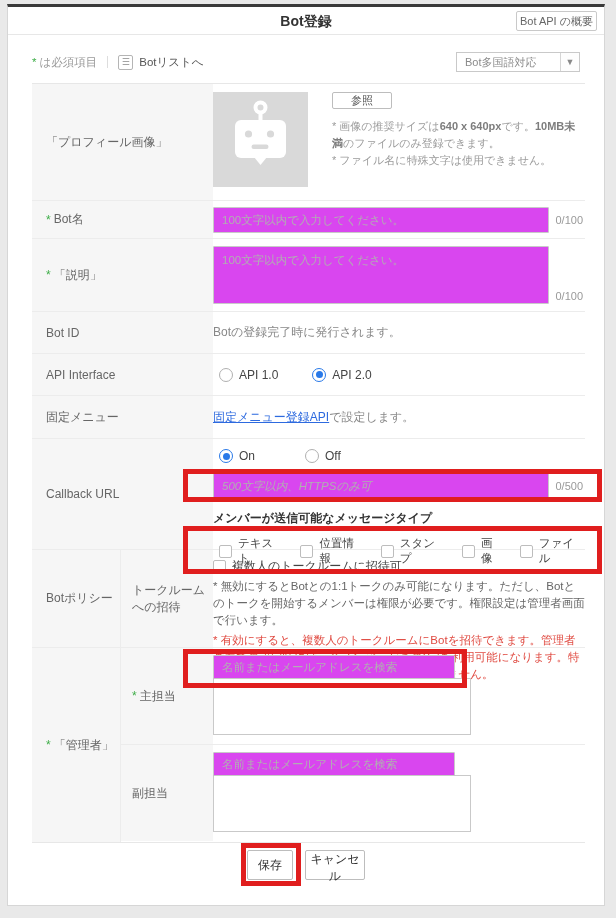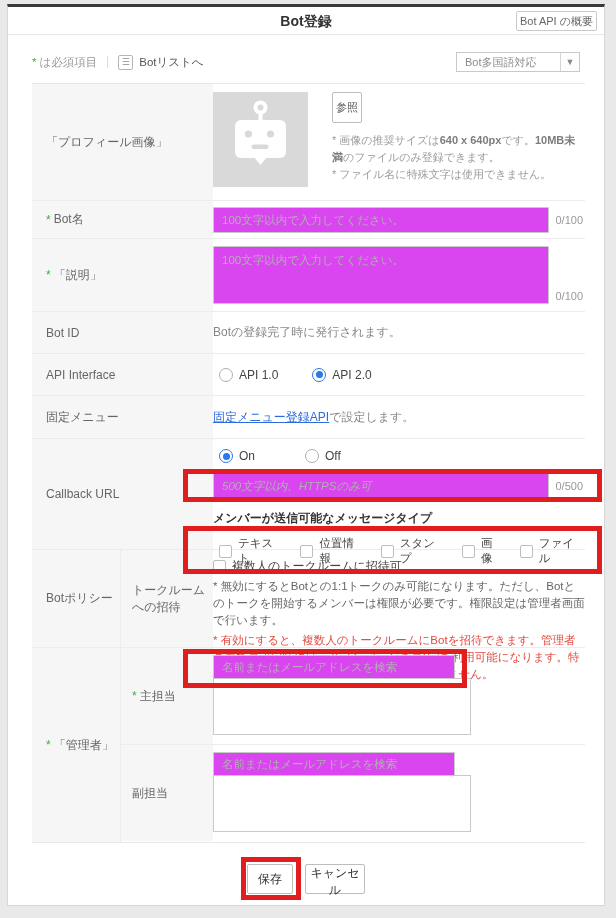--- a/index.html
+++ b/index.html
@@ -37,21 +37,21 @@
   .cnt { width:372px; flex:none; position:relative; }
   input[type=text], textarea { border:1px solid #c9c9c9; border-radius:1px; font-family:inherit;
         font-size:11.5px; color:#333; padding:0 8px; outline:none; background:#d946ef; }
   input[type=text]::placeholder, textarea::placeholder { color:#b0b0b0; }
   textarea { resize:none; padding-top:6px; }
   .counter { font-size:11px; color:#999; }
   
   .profile-cnt { display:flex; padding-top:8px; }
   .avatar { width:95px; height:95px; background:#d9d9d9; flex:none; }
   .profile-right { margin-left:24px; width:246px; }
-  .browse-btn { height:31px; padding:0 3px; background:#fff; border:1px solid #bdbdbd; border-radius:2px;
+  .browse-btn { height:17px; padding:0 18px; background:#fff; border:1px solid #bdbdbd; border-radius:2px;
                 font-size:11px; color:#555; cursor:pointer; margin-bottom:9px; }
   .note { font-size:11px; color:#9b9b9b; line-height:17px; }
   .note b { color:#7d7d7d; }
   
   .vline { display:flex; align-items:center; }
   .radio { width:14px; height:14px; border:1px solid #b0b0b0; border-radius:50%; background:#fff; display:inline-block; flex:none; }
   .radio .dot { display:none; }
   .radio.on { border-color:#2979e8; }
   .radio.on .dot { display:block; width:7px; height:7px; border-radius:50%; background:#2979e8; margin:2.5px auto 0; }
   .opt { display:flex; align-items:center; cursor:pointer; color:#444; }
@@ -62,21 +62,21 @@
   
   .red-frame { position:absolute; border:5px solid #e01e1e; pointer-events:none; z-index:6; }
   
   .pnote { font-size:11.5px; line-height:17px; color:#666; margin-top:3px; }
   .pnote.red { color:#e04b42; }
   
   .search-wrap { position:relative; width:242px; margin-top:7px; }
   .search-input { width:242px; height:24px; }
   .member-list { width:258px; height:57px; border:1px solid #c9c9c9; margin-top:-1px; background:#fff; }
   
-  .footer { display:flex; justify-content:center; margin-top:21px; gap:12px; }
+  .footer { display:flex; justify-content:center; margin-top:7px; gap:12px; }
   .btn { height:30px; background:#fff; border:1px solid #bdbdbd; border-radius:2px; font-size:12px; color:#333; cursor:pointer; font-family:inherit; }
   .btn-save { width:46px; position:relative; }
   .btn-cancel { width:60px; }
 </style>
 </head>
 <body>
 
 <div class="page">
   <div class="card">
 

